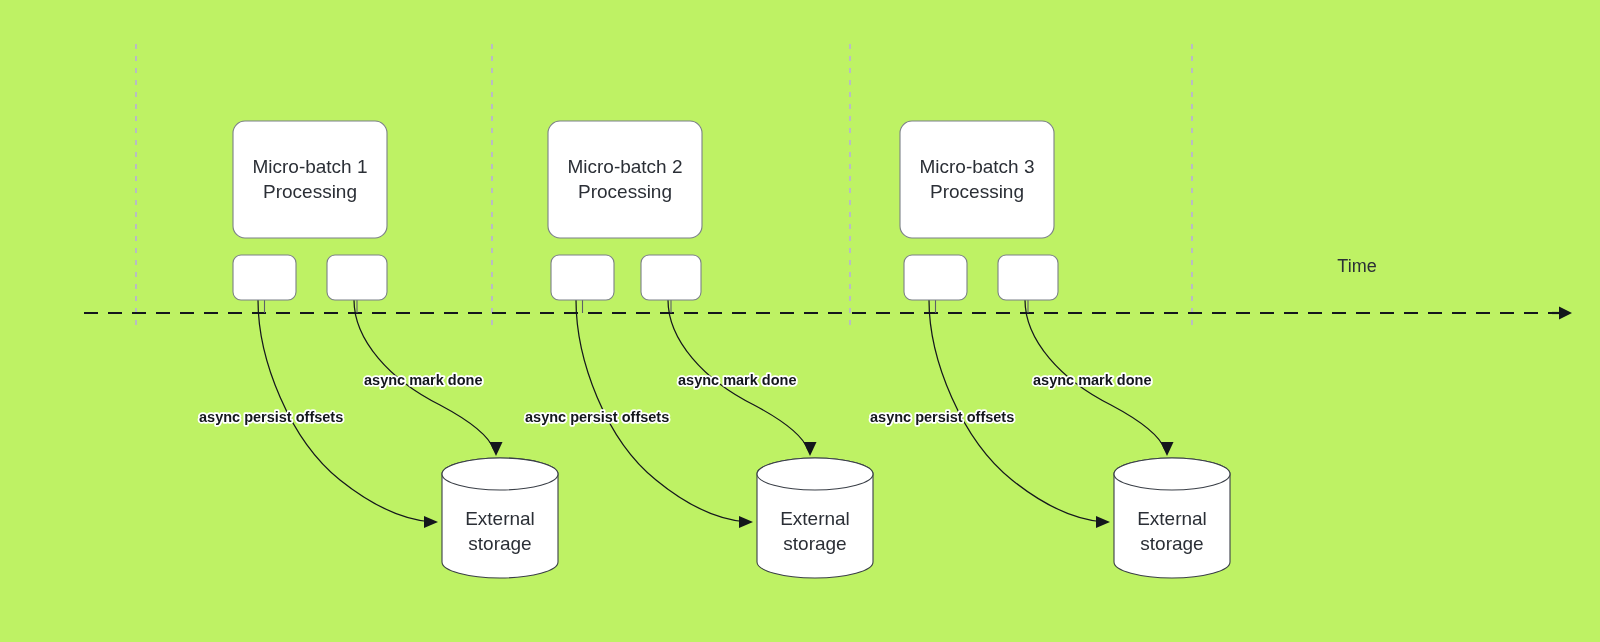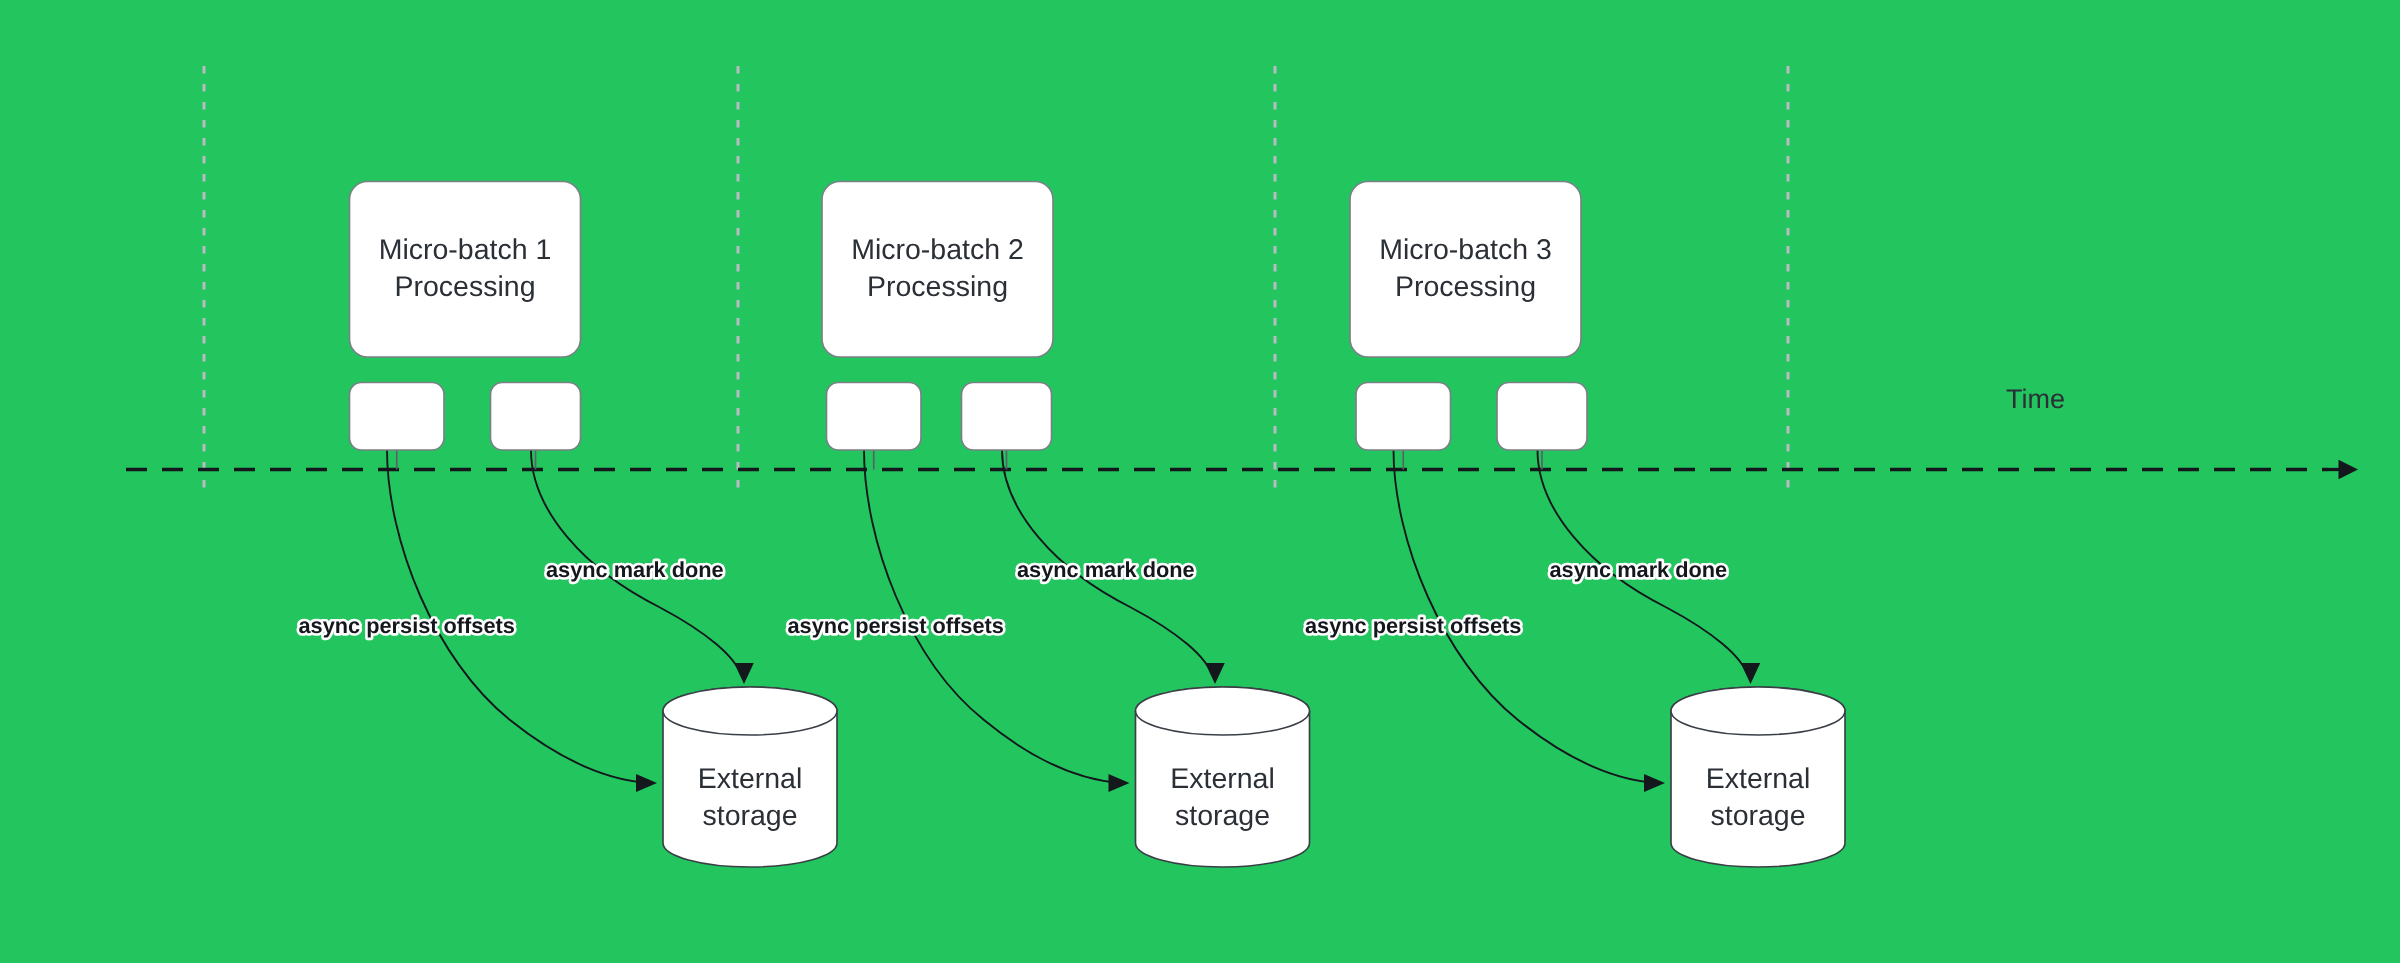--- a/index.html
+++ b/index.html
@@ -10,21 +10,21 @@
   body {
     width: 1600px;
     height: 642px;
     overflow: hidden;
     font-family: "Liberation Sans", sans-serif;
   }
   #diagram-root {
     position: relative;
     width: 1600px;
     height: 642px;
-    background: #22c55e;
+    background: #bef264;
   }
   svg.diagram-svg {
     display: block;
     width: 1600px;
     height: 642px;
   }
   .node-shape-light {
     fill: #ffffff;
     stroke: #7b8087;
     stroke-width: 1.1;

